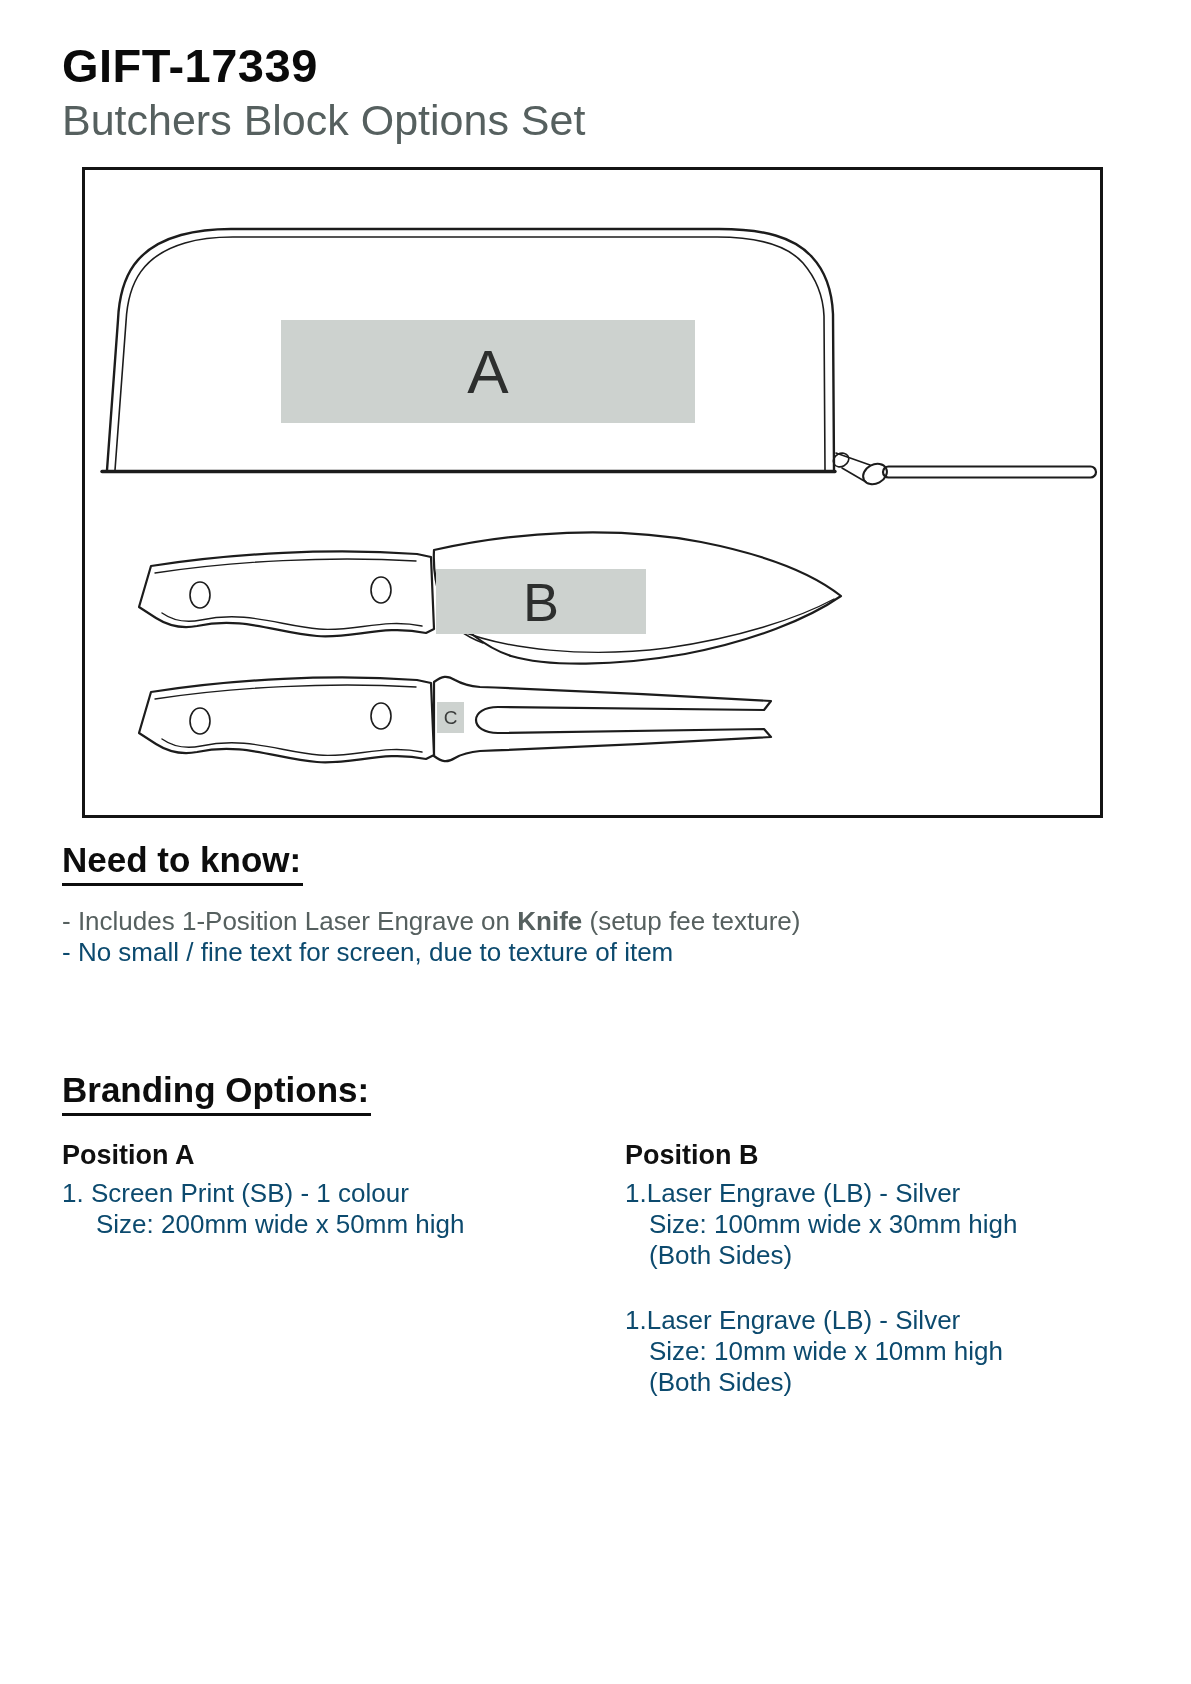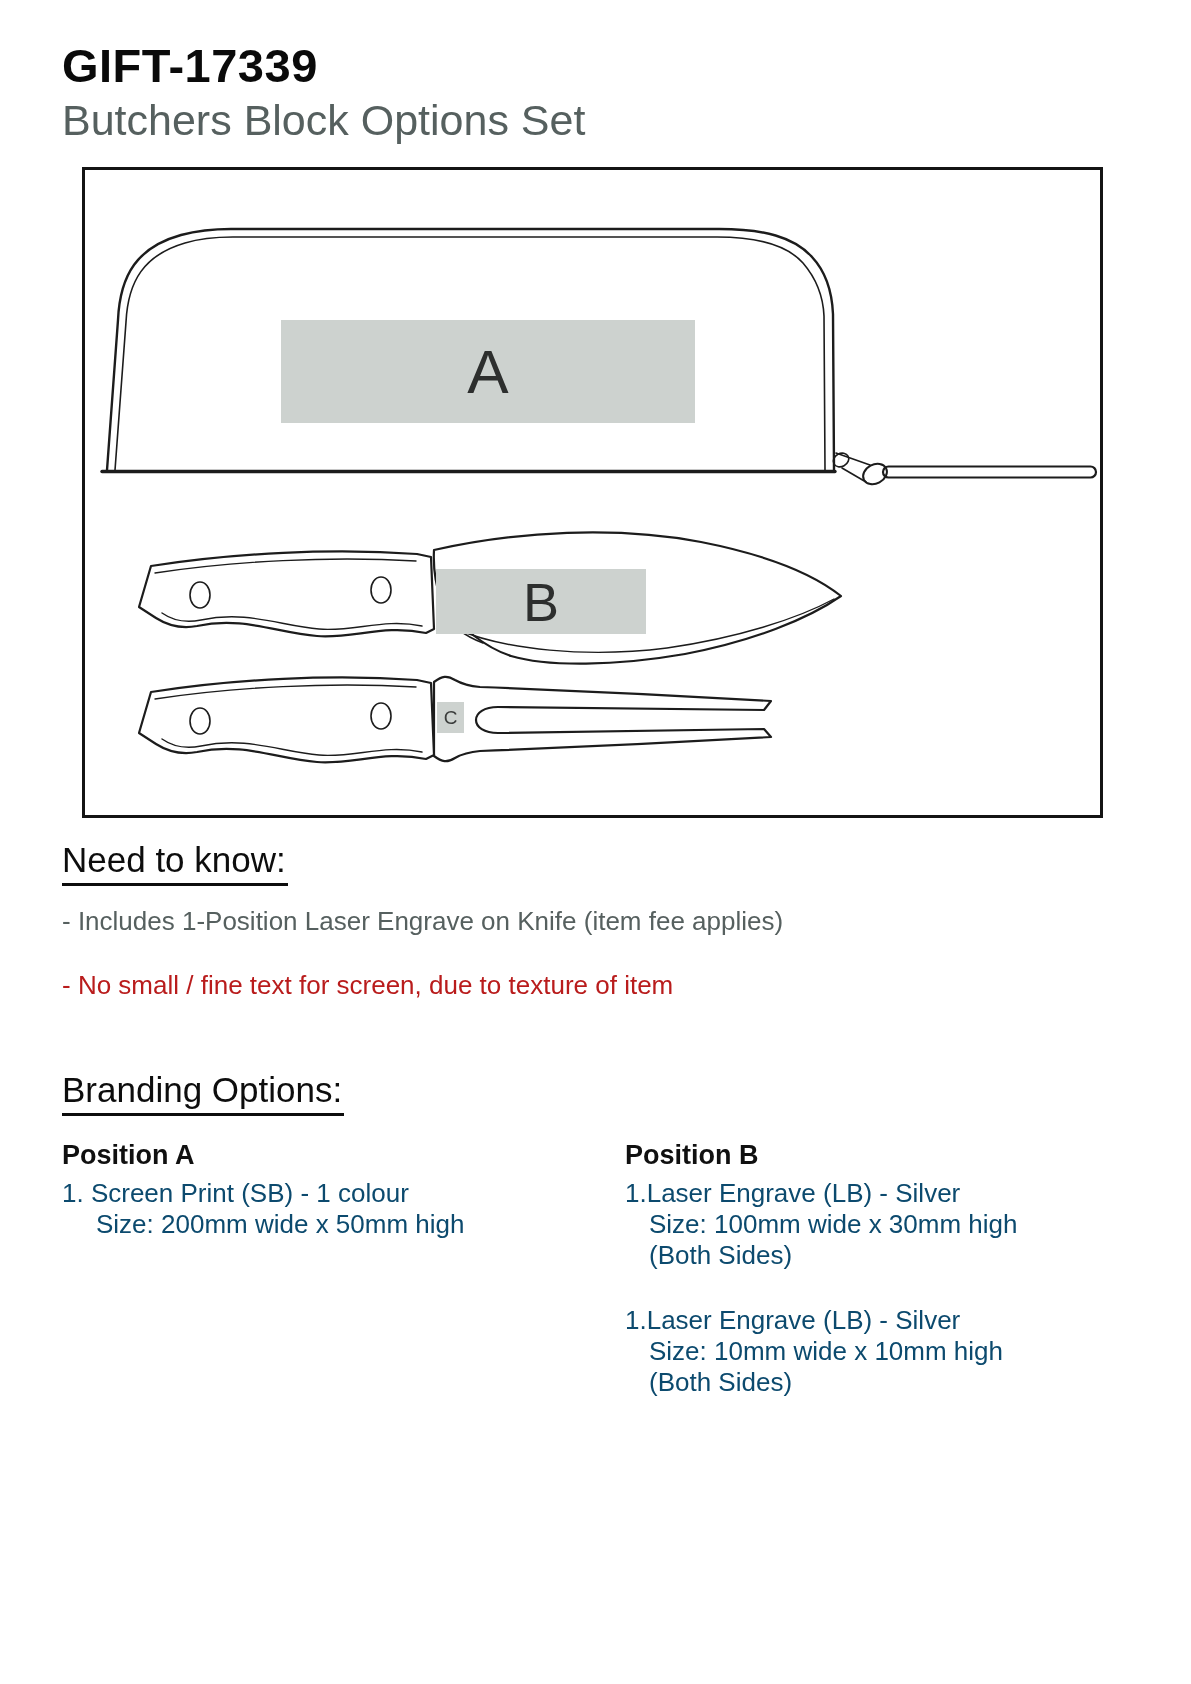--- a/index.html
+++ b/index.html
@@ -22,28 +22,28 @@
   .diagram svg{position:absolute;left:0;top:0;width:100%;height:100%;}
   .plabel{
     position:absolute;display:flex;align-items:center;justify-content:center;
     background:#cdd2cf;color:#2d2f2e;line-height:1;
   }
   .plabel-a{left:196px;top:150px;width:414px;height:103px;font-size:62px;}
   .plabel-b{left:351px;top:399px;width:210px;height:65px;font-size:54px;}
   .plabel-c{left:352px;top:532px;width:27px;height:31px;font-size:19px;color:#3b3d3c;}
   .section-heading{
     display:inline-block;margin:0;padding:0 2px 3px 0;
-    font-size:35px;font-weight:normal;color:#0d0d0d;
+    font-size:35px;font-weight:bold;color:#0d0d0d;
     border-bottom:3px solid #0d0d0d;
   }
   .need-section{position:absolute;left:62px;top:840px;width:1060px;}
   .need-line{margin:0;font-size:26px;line-height:31px;color:#56605f;}
   .need-line.first{margin-top:20px;}
-  .need-line.alert{color:#b91c1c;margin-top:33px;}
-  .need-line b{font-weight:normal;}
+  .need-line.alert{color:#0c4a6e;}
+  .need-line b{font-weight:bold;}
   .branding-section{position:absolute;left:62px;top:1070px;width:1060px;}
   .branding-cols{position:relative;margin-top:24px;}
   .branding-col{position:absolute;top:0;width:540px;}
   .branding-col.left{left:0;}
   .branding-col.right{left:563px;}
   .pos-block{margin:0 0 34px 0;}
   .pos-title{margin:0 0 7px 0;font-size:27px;font-weight:bold;color:#101010;}
   .pos-line{margin:0;font-size:26px;line-height:31px;color:#0c4a6e;}
   .indent-a{padding-left:34px;}
   .indent-b{padding-left:24px;}
@@ -96,21 +96,21 @@
     </g>
   </svg>
 
   <div class="plabel plabel-a">A</div>
   <div class="plabel plabel-b">B</div>
   <div class="plabel plabel-c">C</div>
 </div>
 
 <section class="need-section">
   <h3 class="section-heading">Need to know:</h3>
-  <p class="need-line first"><span>- Includes 1-Position Laser Engrave on </span><b>Knife</b><span> (item fee applies)</span></p>
+  <p class="need-line first"><span>- Includes 1-Position Laser Engrave on </span><b>Knife</b><span> (setup fee texture)</span></p>
   <p class="need-line alert">- No small / fine text for screen, due to texture of item</p>
 </section>
 
 <section class="branding-section">
   <h3 class="section-heading">Branding Options:</h3>
   <div class="branding-cols">
 
     <div class="branding-col left">
       <div class="pos-block">
         <h4 class="pos-title">Position A</h4>

